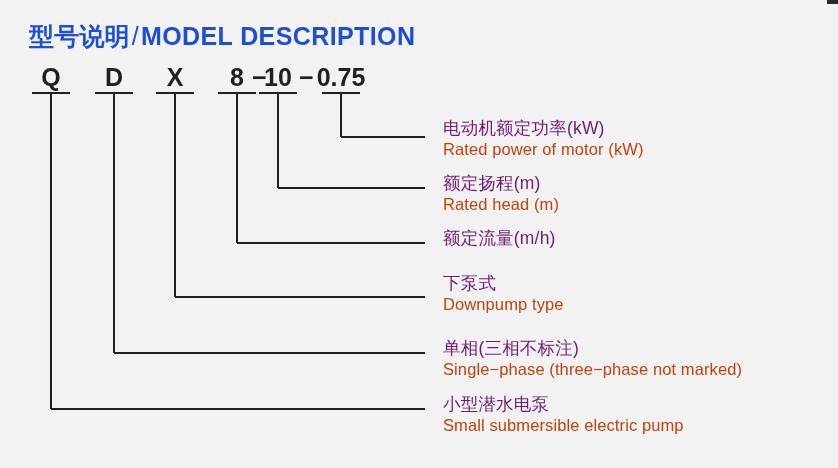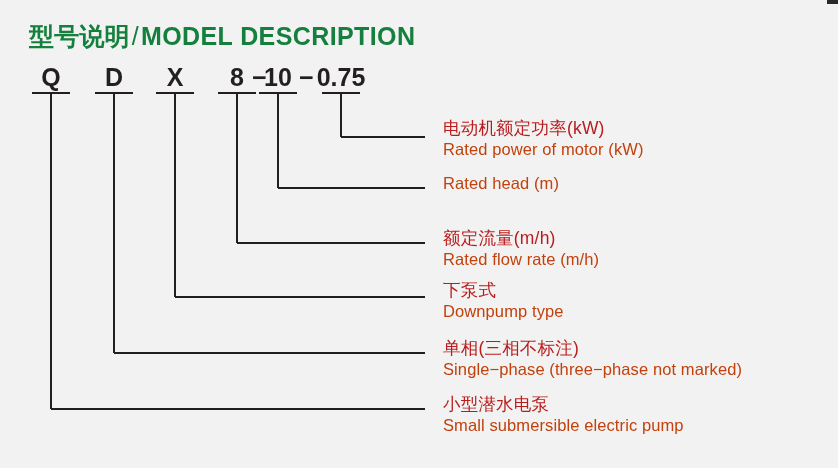--- a/index.html
+++ b/index.html
@@ -20,21 +20,21 @@
     height: 468px;
   }
 
   
   .title {
     position: absolute;
     left: 29px;
     top: 20px;
     font-size: 25px;
     font-weight: bold;
-    color: #15803d;
+    color: #1d4ed8;
     letter-spacing: 0.2px;
     white-space: nowrap;
   }
   .title .cn { font-weight: bold; }
   .title .sep { font-weight: normal; padding: 0 2px; }
   .title .en { font-weight: bold; letter-spacing: 0.4px; }
 
   
   .code-row {
     position: absolute;
@@ -78,21 +78,21 @@
 
   
   .label {
     position: absolute;
     left: 443px;
     white-space: nowrap;
   }
   .label .cn {
     display: block;
     font-size: 17.5px;
-    color: #b91c1c;
+    color: #701a75;
     line-height: 21px;
     letter-spacing: 0.2px;
   }
   .label .en {
     display: block;
     font-size: 16.5px;
     color: #c2410c;
     line-height: 20px;
     letter-spacing: 0.1px;
   }
@@ -147,27 +147,27 @@
       <line x1="51" y1="93" x2="51" y2="409"></line>
       <line x1="51" y1="409" x2="425" y2="409"></line>
     </svg>
 
   <div id="labels">
       <div class="label" style="top: 118px;">
         <span class="cn">电动机额定功率(kW)</span>
         <span class="en">Rated power of motor (kW)</span>
       </div>
       <div class="label" style="top: 173px;">
+        <span class="cn">额定扬程(m)</span>
         <span class="en">Rated head (m)</span>
       </div>
       <div class="label" style="top: 228px;">
         <span class="cn">额定流量(m/h)</span>
-        <span class="en">Rated flow rate (m/h)</span>
       </div>
-      <div class="label" style="top: 280px;">
+      <div class="label" style="top: 273px;">
         <span class="cn">下泵式</span>
         <span class="en">Downpump type</span>
       </div>
       <div class="label" style="top: 338px;">
         <span class="cn">单相(三相不标注)</span>
         <span class="en">Single−phase (three−phase not marked)</span>
       </div>
       <div class="label" style="top: 394px;">
         <span class="cn">小型潜水电泵</span>
         <span class="en">Small submersible electric pump</span>

